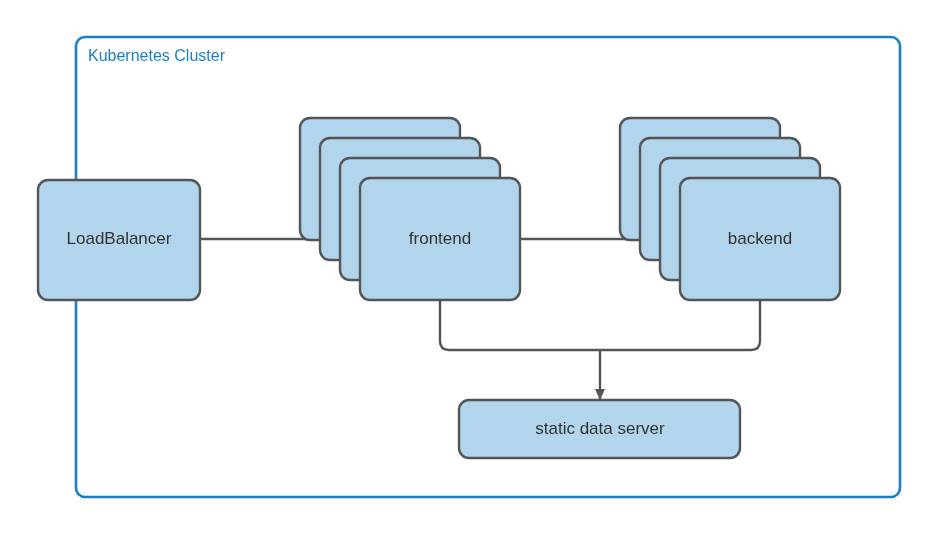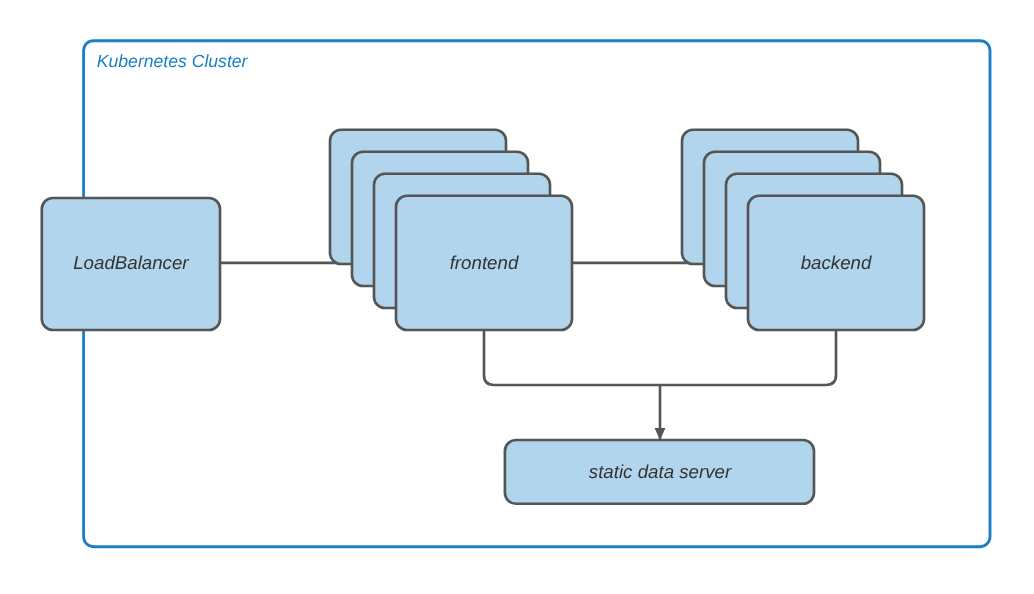--- a/index.html
+++ b/index.html
@@ -11,21 +11,20 @@
     width: 940px;
     height: 540px;
     font-family: "Liberation Sans", sans-serif;
     overflow: hidden;
   }
   #canvas {
     position: relative;
     width: 940px;
     height: 540px;
     background: #ffffff;
-    font-style: italic;
   }
   #diagram-svg {
     position: absolute;
     left: 0;
     top: 0;
     width: 940px;
     height: 540px;
   }
   .node-label {
     font-family: "Liberation Sans", sans-serif;

